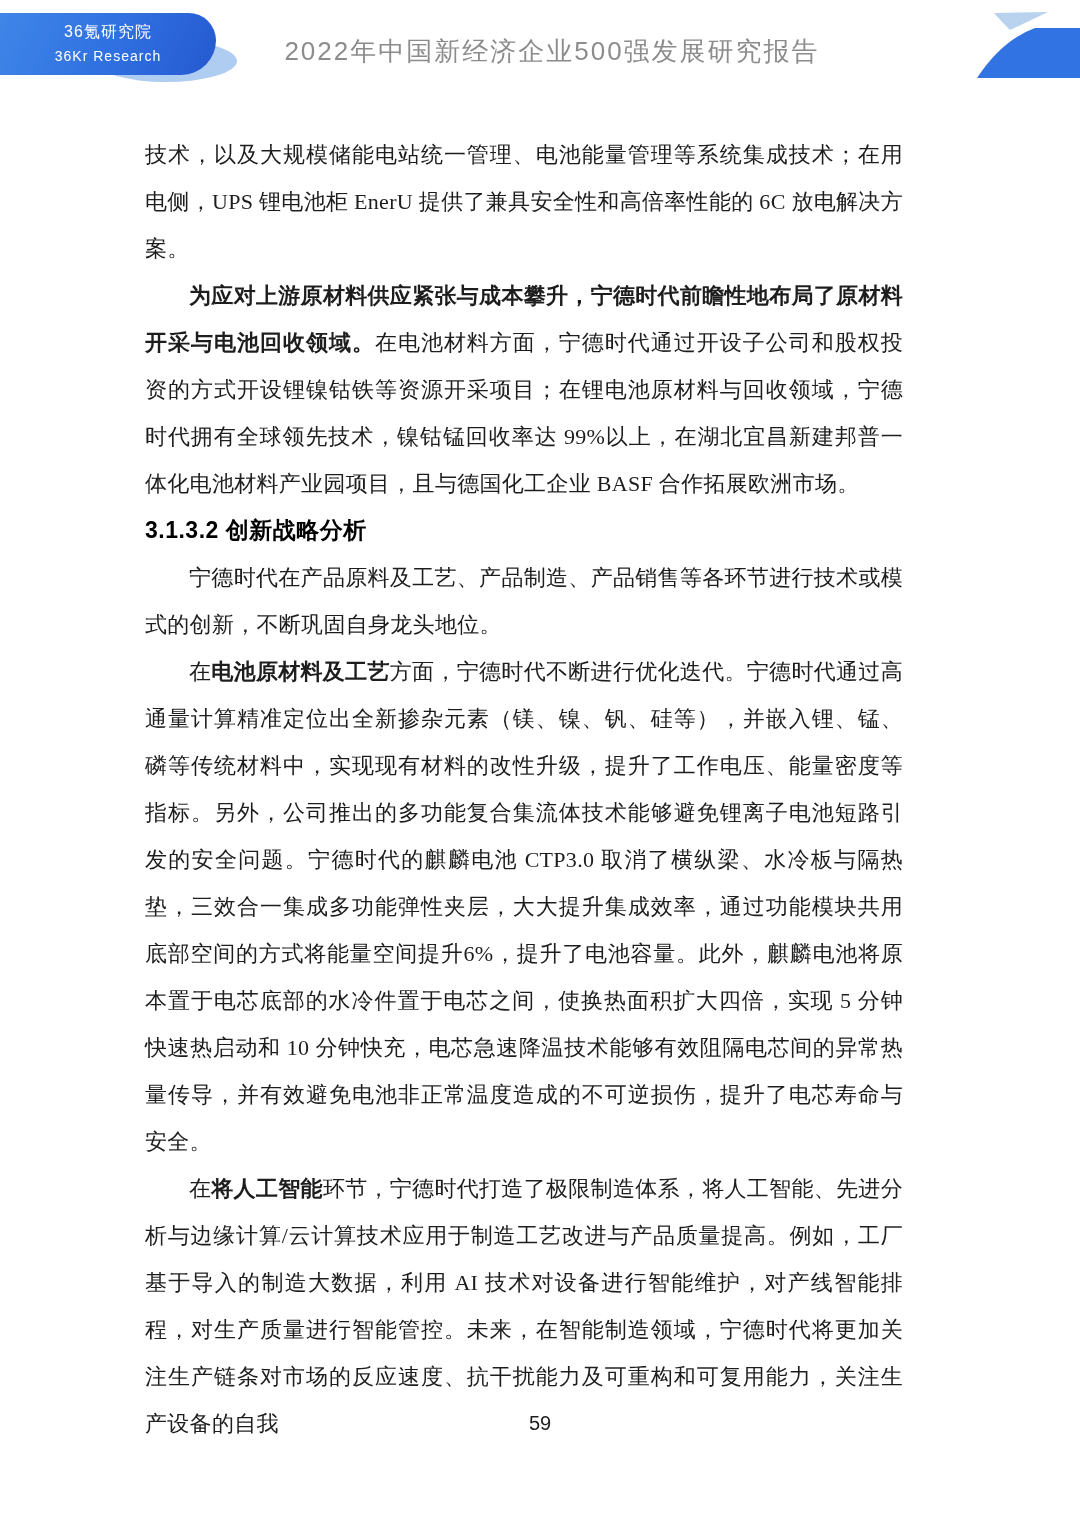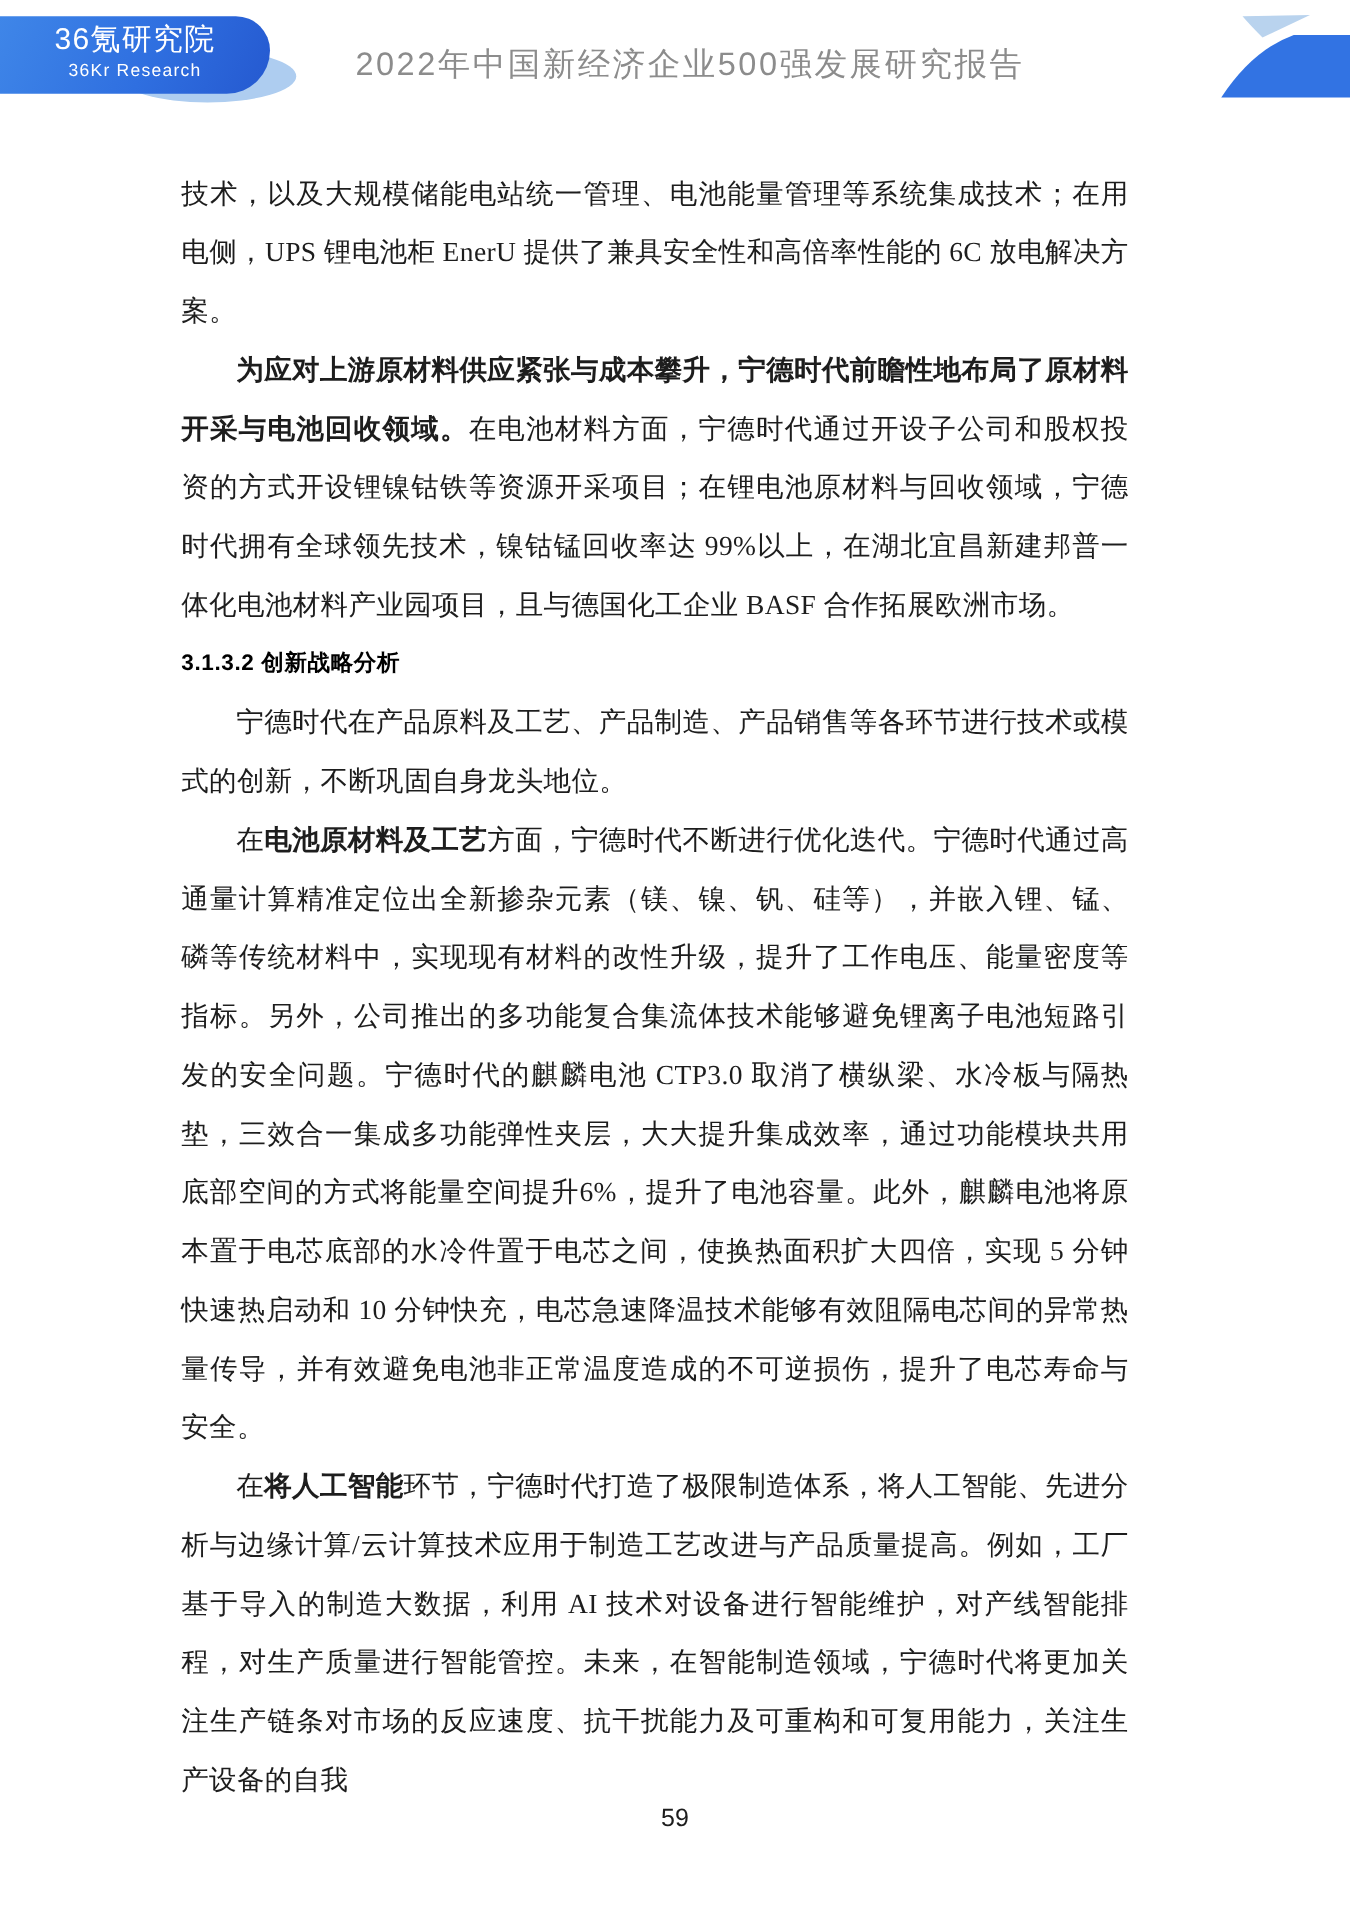--- a/index.html
+++ b/index.html
@@ -29,21 +29,21 @@
     border-radius: 0 30px 38px 0;
     z-index: 2;
     display: flex;
     flex-direction: column;
     justify-content: center;
     align-items: center;
     color: #ffffff;
     font-family: "Liberation Sans", "DejaVu Sans", sans-serif;
     letter-spacing: 1px;
   }
-  .logo-line1 { font-size: 24px; line-height: 24px; }
+  .logo-line1 { font-size: 16px; line-height: 24px; }
   .logo-line2 { font-size: 14px; line-height: 24px; }
 
   .doc-title {
     position: absolute;
     left: 0; right: 0;
     top: 34px;
     text-align: center;
     font-family: "Liberation Sans", "DejaVu Sans", sans-serif;
     font-size: 26px;
     color: #8c8c8c;
@@ -72,33 +72,33 @@
     text-align: justify;
     letter-spacing: 0.3px;
   }
   .content p { margin: 0; }
   .content p.indent { text-indent: 2em; font-family: Liberation Serif, serif; }
   .content b { font-weight: bold; }
 
   .section-heading {
     font-family: "Liberation Sans", "DejaVu Sans", sans-serif;
     font-weight: bold;
-    font-size: 18px;
+    font-size: 23px;
     color: #000000;
     margin: 30px 0 38px 0;
     text-indent: 0;
     text-align: left;
     letter-spacing: 0.5px;
   }
 
   
   .page-number {
     position: absolute;
     left: 0; right: 0;
-    top: 1444px;
+    top: 1412px;
     text-align: center;
     font-family: "Liberation Sans", "DejaVu Sans", sans-serif;
     font-size: 20px;
     color: #1d1d1d;
   }
 </style>
 </head>
 <body>
 
 <div class="page">

